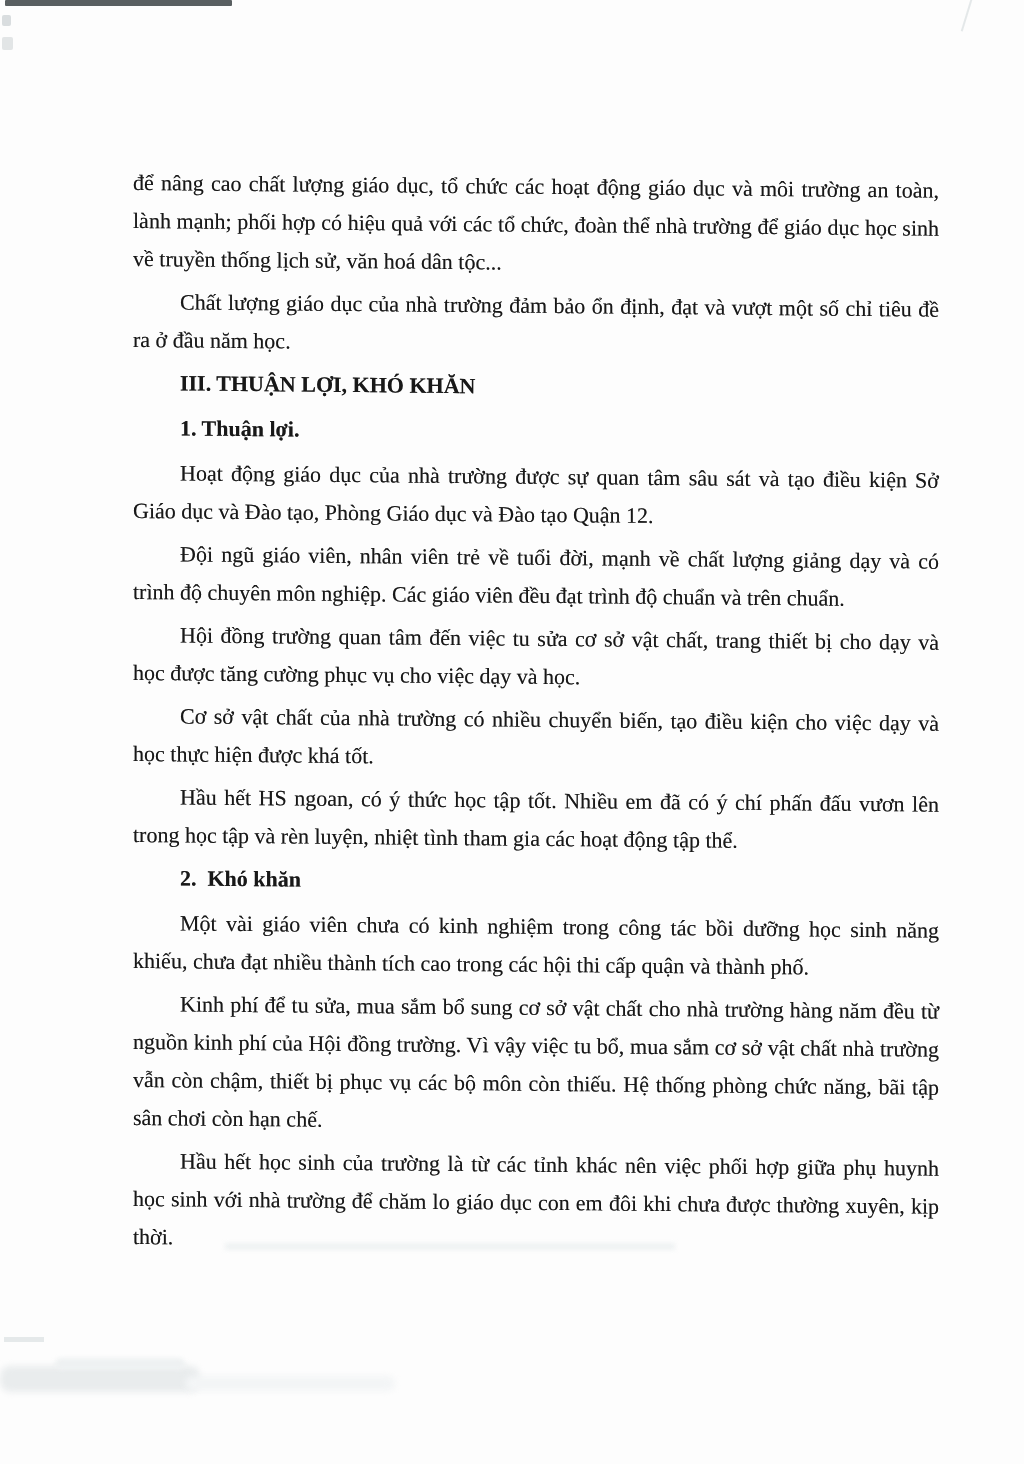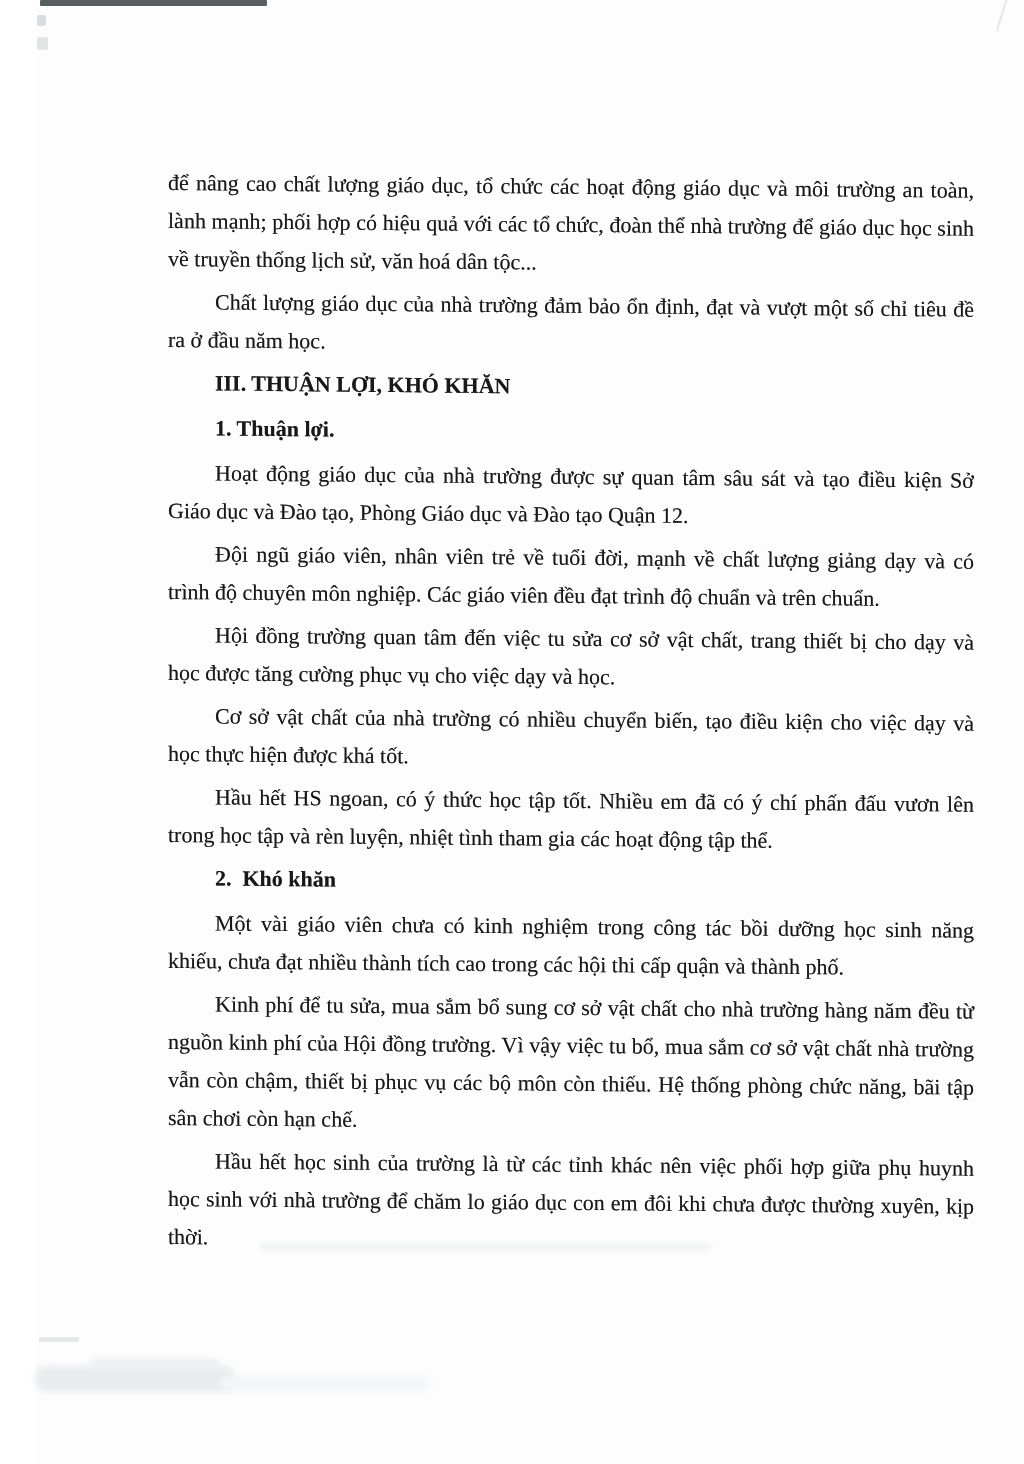--- a/index.html
+++ b/index.html
@@ -11,21 +11,20 @@
     height: 1464px;
     position: relative;
     overflow: hidden;
     background: #ffffff;
     font-family: "Liberation Serif", "DejaVu Serif", serif;
   }
   .page {
     position: absolute;
     inset: 0;
     background: #fdfdfd;
-    margin-left: 35px;
   }
 
   
   .content {
     position: absolute;
     left: 133px;
     top: 164px;
     width: 806px;
     color: #181818;
     font-size: 22px;

